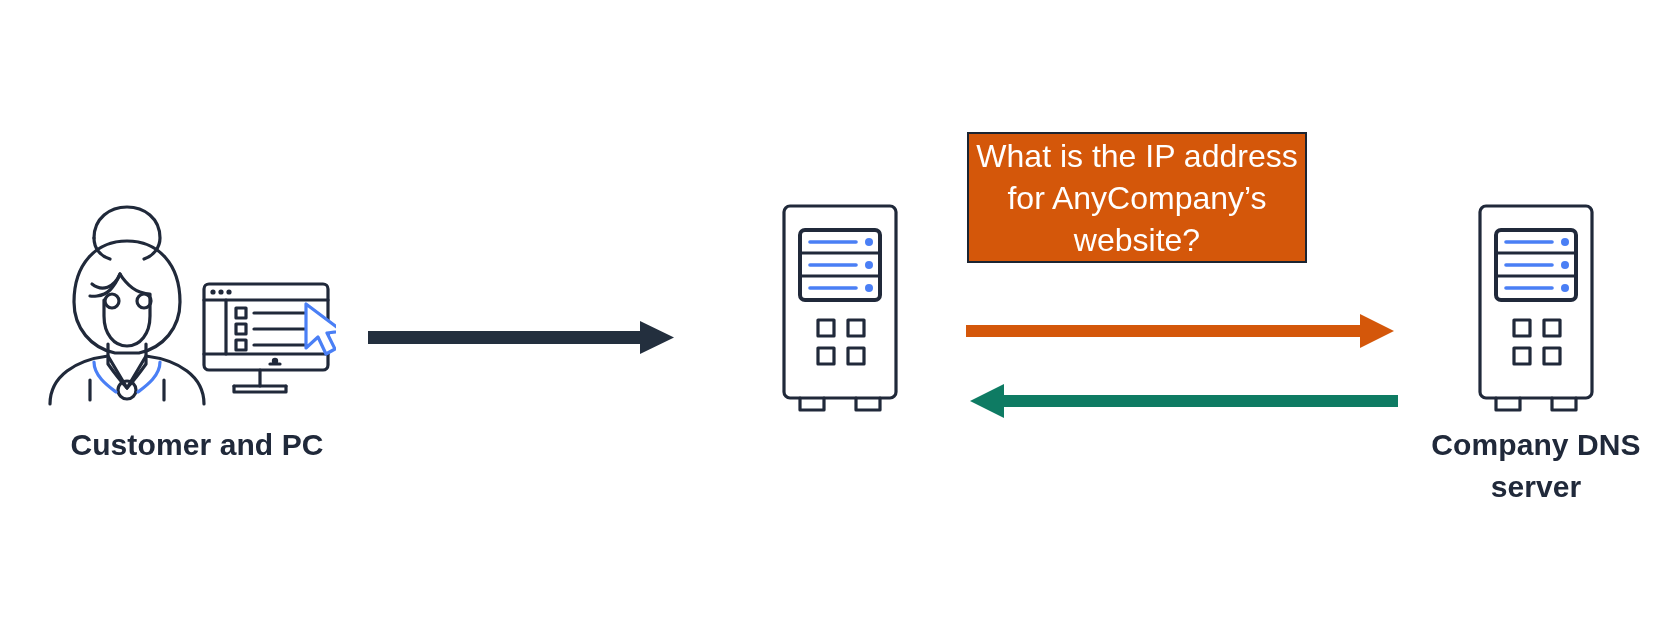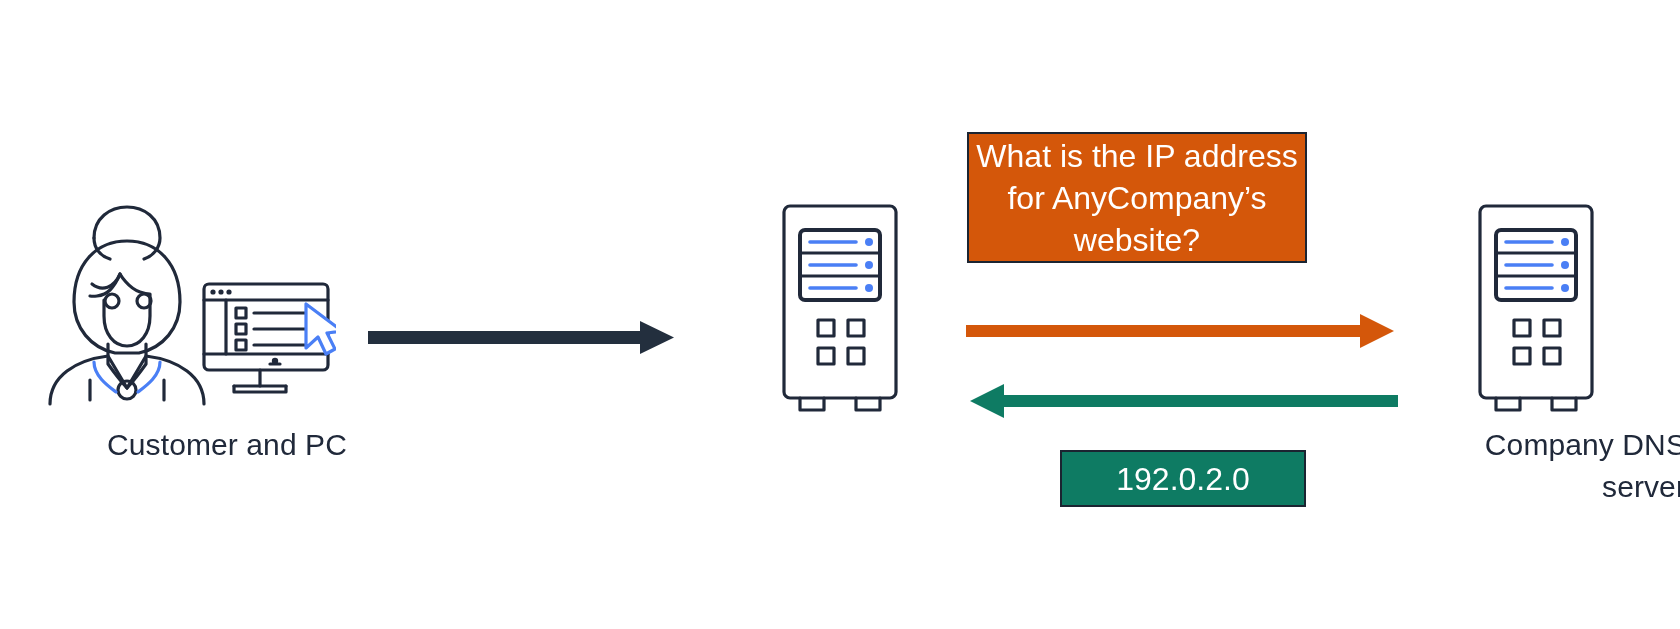--- a/index.html
+++ b/index.html
@@ -9,25 +9,25 @@
     background:#ffffff;
     font-family:"Liberation Sans","DejaVu Sans",sans-serif;
     overflow:hidden;
     position:relative;
   }
   #stage{position:relative;width:1680px;height:629px;}
 
   
   .node-label{
     position:absolute;
-    text-align:right;
+    text-align:center;
     color:#20293A;
     font-size:30px;
     line-height:42px;
-    font-weight:400;
+    font-weight:700;
     letter-spacing:.1px;
     white-space:pre-line;
   }
 
   
   .msg-box{
     position:absolute;
     box-sizing:border-box;
     border:2px solid #1B2431;
     color:#ffffff;
@@ -173,21 +173,20 @@
     </g>
   </svg>
 
   <svg class="arrow" style="left:966px;top:382px;" width="432" height="40">
     <g>
       <rect x="28" y="13" width="404" height="12" fill="#0E7B63"></rect>
       <path d="M38 2 L4 19 L38 36 Z" fill="#0E7B63"></path>
     </g>
   </svg>
 
-  <div class="msg-box" id="answer-box" style="left:1060px;top:450px;width:246px;height:57px;background:#0E7B63;">192.0.2.0</div>
 
   <div class="figure" style="left:1474px;top:200px;">
     <svg width="124" height="216" viewBox="0 0 124 216">
       <g fill="none" stroke="#20293A" stroke-width="3.2" stroke-linejoin="round" stroke-linecap="round">
         <rect x="6" y="6" width="112" height="192" rx="6"></rect>
         <rect x="22" y="30" width="80" height="70" rx="5" stroke-width="4"></rect>
         <path d="M22 53 L102 53"></path>
         <path d="M22 76 L102 76"></path>
         <rect x="40" y="120" width="16" height="16"></rect>
         <rect x="70" y="120" width="16" height="16"></rect>

